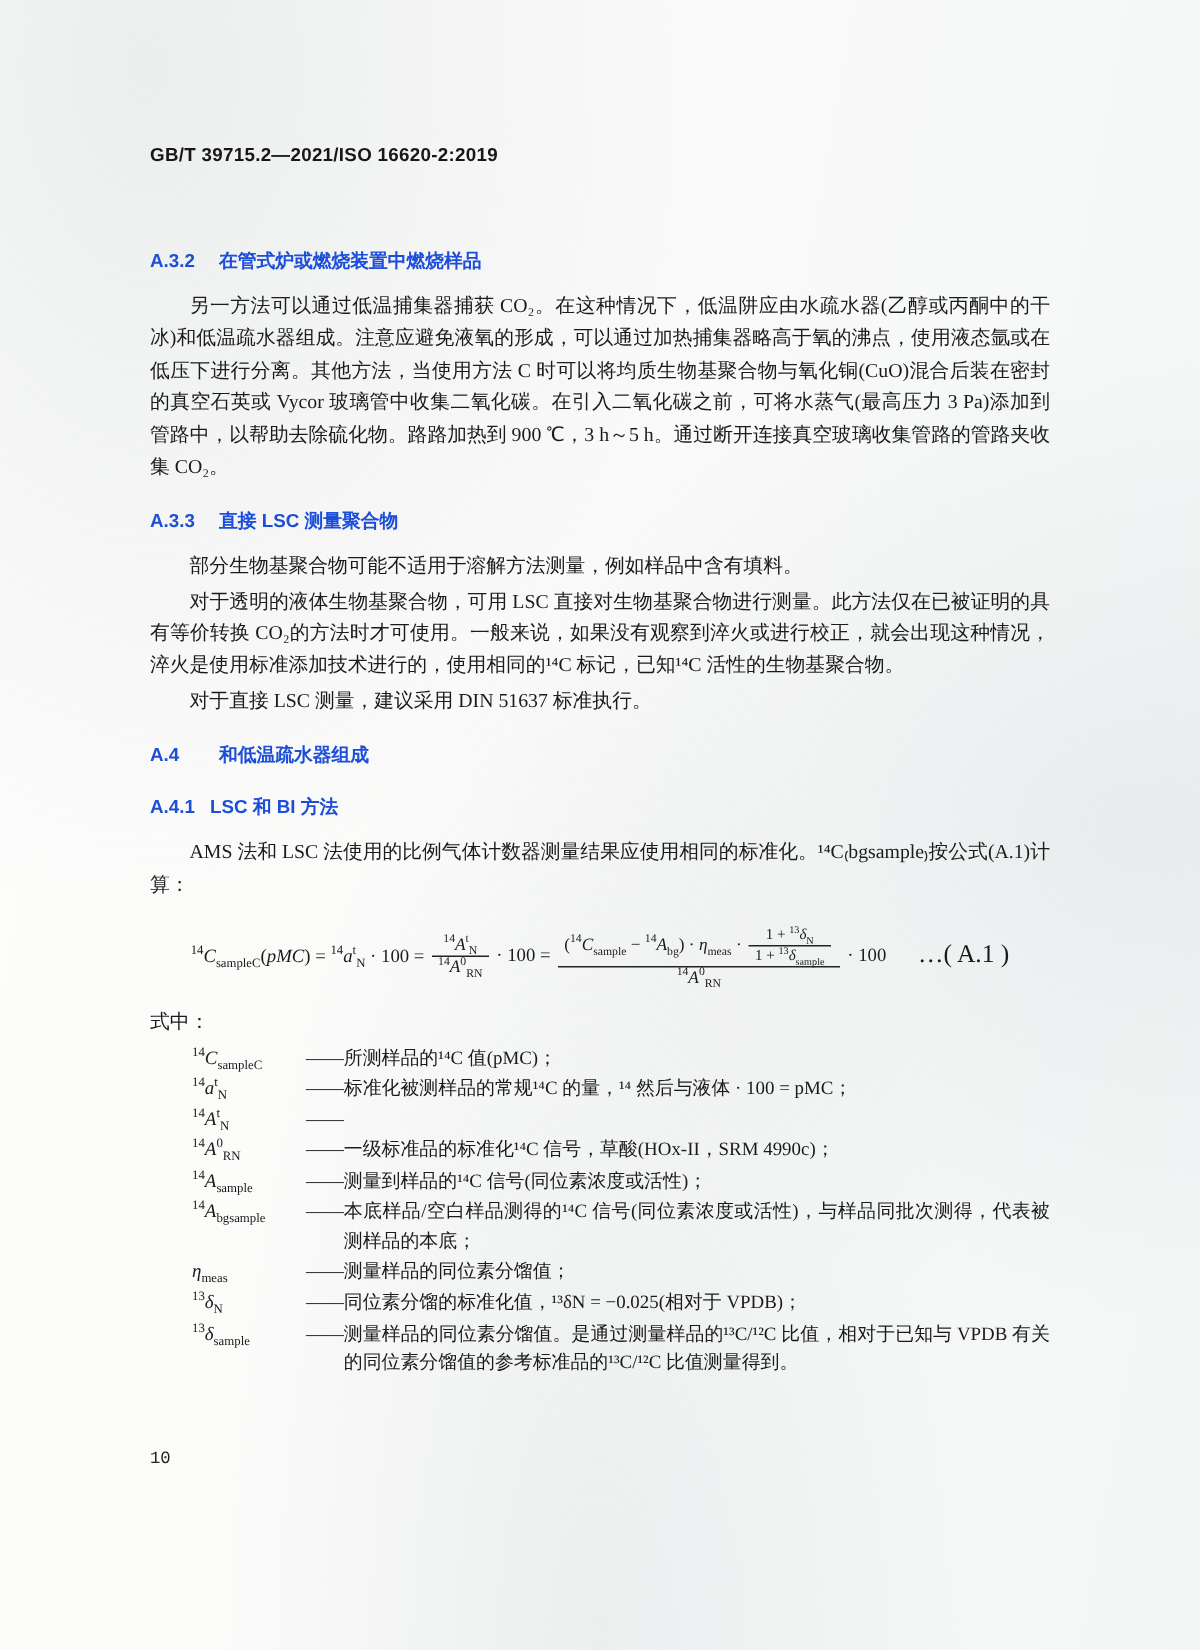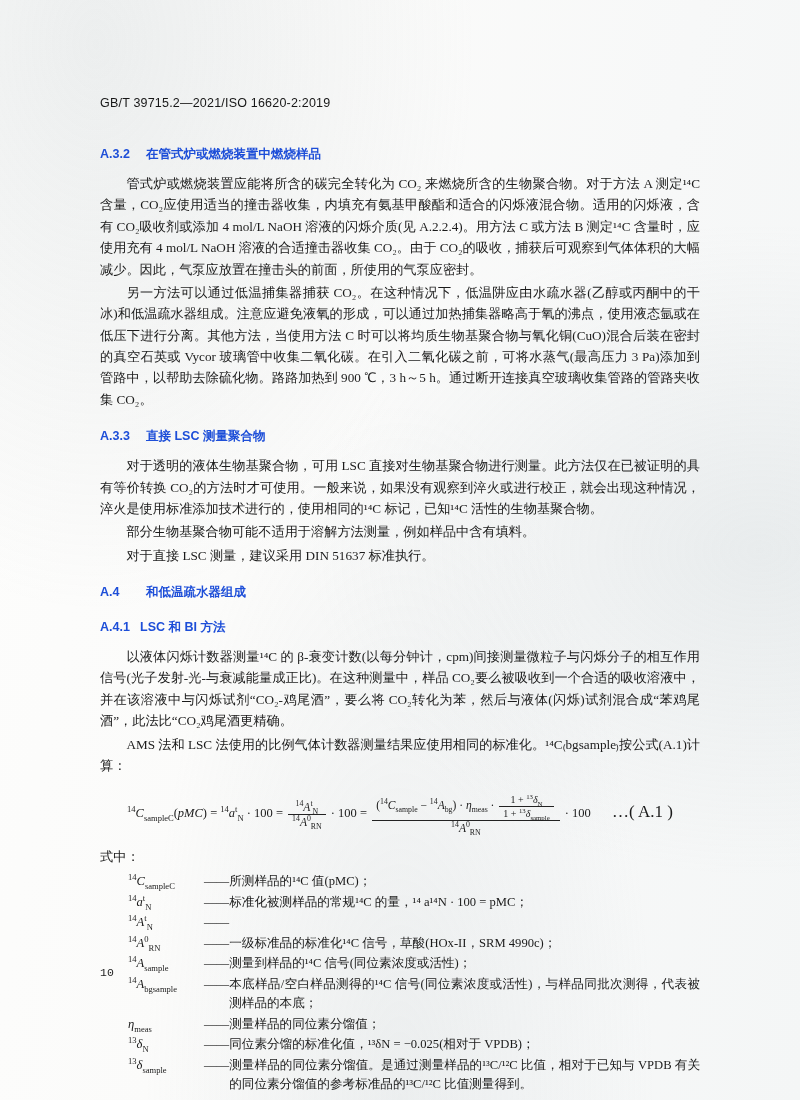--- a/index.html
+++ b/index.html
@@ -32,25 +32,25 @@
     mix-blend-mode: multiply;
   }
   .content {
     position: absolute;
     left: 100px;
     top: 96px;
     width: 600px;
   }
   .doc-header {
     font-family: "Liberation Sans", sans-serif;
-    font-weight: normal;
+    font-weight: bold;
     font-size: 12.5px;
     letter-spacing: 0.2px;
     color: #171717;
-    margin-bottom: 36px;
+    margin-bottom: 56px;
   }
   .sec-heading {
     font-family: "Liberation Sans", sans-serif;
     font-weight: bold;
     font-size: 12.5px;
     color: #1d4ed8;
     margin: 18px 0 10px 0;
   }
   .sec-heading .num {
     display: inline-block;
@@ -151,38 +151,36 @@
 <div class="page"></div>
 <div class="scan-noise"></div>
 
 <div class="content">
 
   <div class="doc-header">GB/T 39715.2—2021/ISO 16620-2:2019</div>
 
   <div class="sec-heading">
     <span class="num">A.3.2</span><span>在管式炉或燃烧装置中燃烧样品</span>
   </div>
-  <p class="body">管式炉或燃烧装置应能将所含的碳完全转化为 CO₂ 来燃烧所含的生物聚合物。对于方法 A 测定¹⁴C含量，CO₂应使用适当的撞击器收集，内填充有氨基甲酸酯和适合的闪烁液混合物。适用的闪烁液，含有 CO₂吸收剂或添加 4 mol/L NaOH 溶液的闪烁介质(见 A.2.2.4)。用方法 C 或方法 B 测定¹⁴C 含量时，应使用充有 4 mol/L NaOH 溶液的合适撞击器收集 CO₂。由于 CO₂的吸收，捕获后可观察到气体体积的大幅减少。因此，气泵应放置在撞击头的前面，所使用的气泵应密封。</p>
   <p class="body">另一方法可以通过低温捕集器捕获 CO₂。在这种情况下，低温阱应由水疏水器(乙醇或丙酮中的干冰)和低温疏水器组成。注意应避免液氧的形成，可以通过加热捕集器略高于氧的沸点，使用液态氩或在低压下进行分离。其他方法，当使用方法 C 时可以将均质生物基聚合物与氧化铜(CuO)混合后装在密封的真空石英或 Vycor 玻璃管中收集二氧化碳。在引入二氧化碳之前，可将水蒸气(最高压力 3 Pa)添加到管路中，以帮助去除硫化物。路路加热到 900 ℃，3 h～5 h。通过断开连接真空玻璃收集管路的管路夹收集 CO₂。</p>
 
   <div class="sec-heading">
     <span class="num">A.3.3</span><span>直接 LSC 测量聚合物</span>
   </div>
+  <p class="body">部分生物基聚合物可能不适用于溶解方法测量，例如样品中含有填料。</p>
   <p class="body">对于透明的液体生物基聚合物，可用 LSC 直接对生物基聚合物进行测量。此方法仅在已被证明的具有等价转换 CO₂的方法时才可使用。一般来说，如果没有观察到淬火或进行校正，就会出现这种情况，淬火是使用标准添加技术进行的，使用相同的¹⁴C 标记，已知¹⁴C 活性的生物基聚合物。</p>
-  <p class="body">部分生物基聚合物可能不适用于溶解方法测量，例如样品中含有填料。</p>
   <p class="body">对于直接 LSC 测量，建议采用 DIN 51637 标准执行。</p>
 
   <div class="sec-heading">
     <span class="num">A.4</span><span>和低温疏水器组成</span>
   </div>
 
   <div class="sec-heading l2">
     <span class="num">A.4.1</span><span>LSC 和 BI 方法</span>
   </div>
-  <p class="body">以液体闪烁计数器测量¹⁴C 的 β-衰变计数(以每分钟计，cpm)间接测量微粒子与闪烁分子的相互作用信号(光子发射-光-与衰减能量成正比)。在这种测量中，样品 CO₂要么被吸收到一个合适的吸收溶液中，并在该溶液中与闪烁试剂“CO₂-鸡尾酒”，要么将 CO₂转化为苯，然后与液体(闪烁)试剂混合成“苯鸡尾酒”，此法比“CO₂鸡尾酒更精确。</p>
   <p class="body">AMS 法和 LSC 法使用的比例气体计数器测量结果应使用相同的标准化。¹⁴C₍bgsample₎按公式(A.1)计算：</p>
 
   <div class="formula-block">
     <span class="nowrap">
       <sup>14</sup><span class="it">C</span><sub>sampleC</sub>(<span class="it">pMC</span>) = <sup>14</sup><span class="it">a</span><sup>t</sup><sub>N</sub> · 100 =
     </span>
     <span class="frac">
       <span class="top"><sup>14</sup><span class="it">A</span><sup>t</sup><sub>N</sub></span>
       <span class="bot"><sup>14</sup><span class="it">A</span><sup>0</sup><sub>RN</sub></span>
     </span>
@@ -205,21 +203,21 @@
 
   <ul class="deflist">
     <li>
       <span class="sym"><sup>14</sup><span class="it">C</span><sub>sampleC</sub></span>
       <span class="dash">——</span>
       <span class="desc">所测样品的¹⁴C 值(pMC)；</span>
     </li>
     <li>
       <span class="sym"><sup>14</sup><span class="it">a</span><sup>t</sup><sub>N</sub></span>
       <span class="dash">——</span>
-      <span class="desc">标准化被测样品的常规¹⁴C 的量，¹⁴ a¹⁴N · 100 = pMC；</span>
+      <span class="desc">标准化被测样品的常规¹⁴C 的量，¹⁴ 然后与液体 · 100 = pMC；</span>
     </li>
     <li>
       <span class="sym"><sup>14</sup><span class="it">A</span><sup>t</sup><sub>N</sub></span>
       <span class="dash">——</span>
     </li>
     <li>
       <span class="sym"><sup>14</sup><span class="it">A</span><sup>0</sup><sub>RN</sub></span>
       <span class="dash">——</span>
       <span class="desc">一级标准品的标准化¹⁴C 信号，草酸(HOx-II，SRM 4990c)；</span>
     </li>

